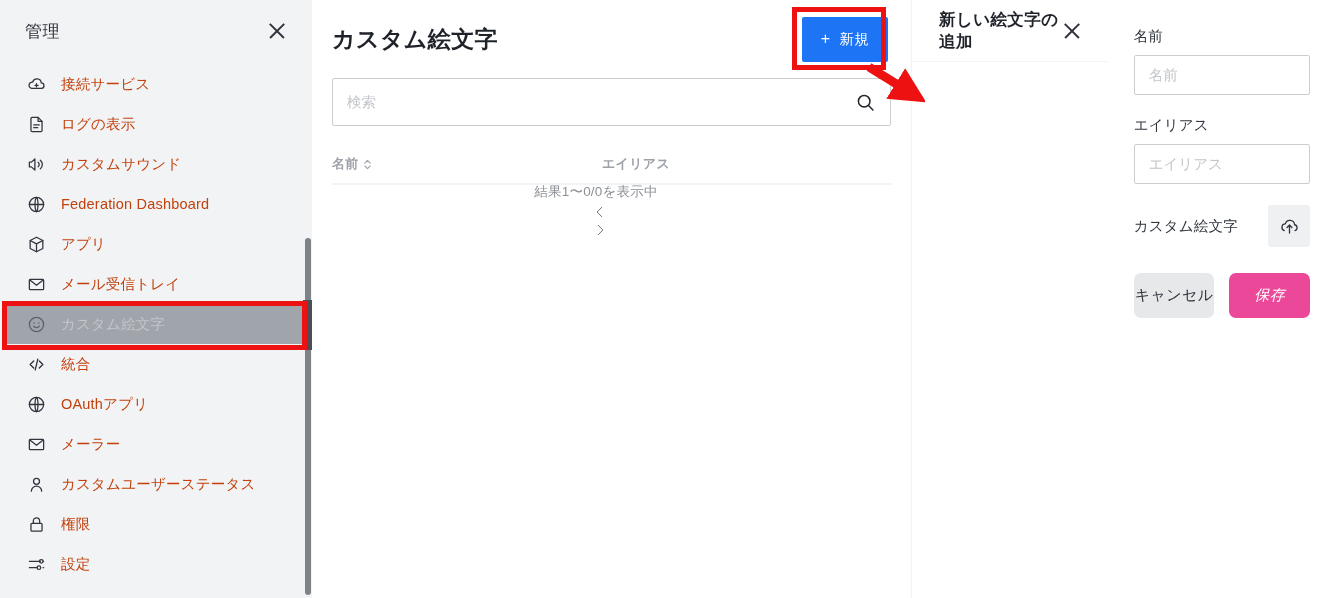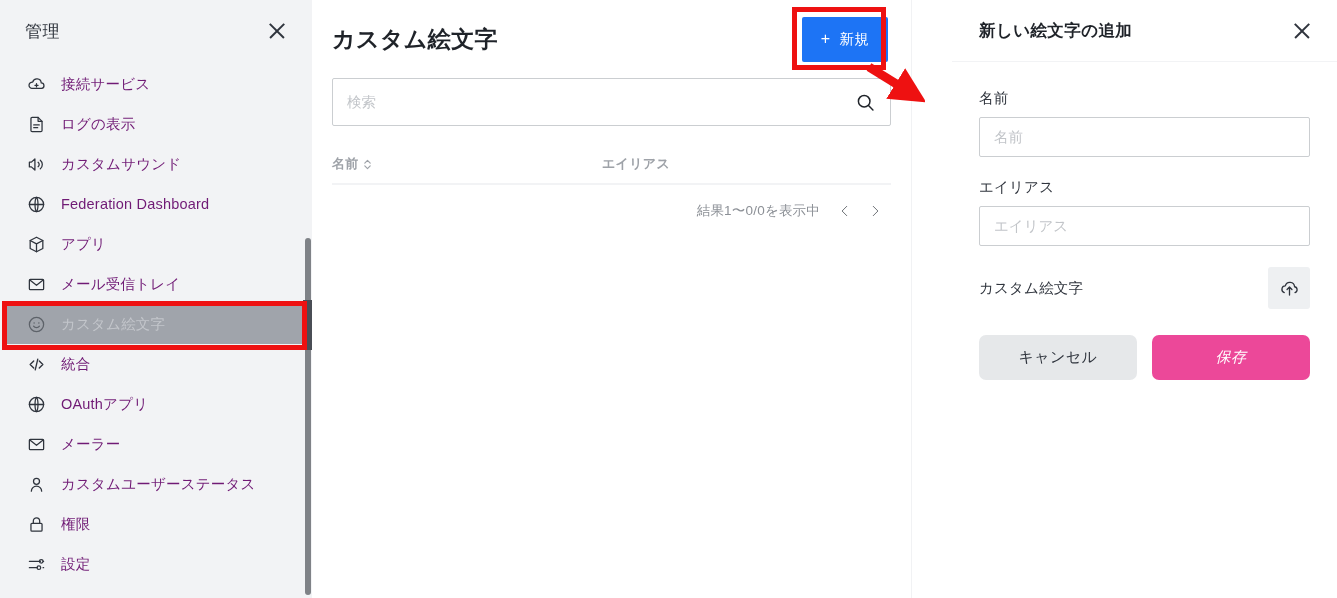--- a/index.html
+++ b/index.html
@@ -69,21 +69,21 @@
   }
   .nav-item .nav-icon {
     width: 20px; height: 20px;
     flex: 0 0 20px;
     display: flex; align-items: center; justify-content: center;
     color: #2f343d;
   }
   .nav-item .nav-icon svg { display: block; }
   .nav-label {
     font-size: 14.5px;
-    color: #701a75;
+    color: #c2410c;
     white-space: nowrap;
     letter-spacing: .2px;
   }
   .nav-item.selected {
     background: #a0a4ab;
   }
   .nav-item.selected .nav-icon { color: #5d6269; }
   .nav-item.selected .nav-label { color: #c3c6cb; }
 
   
@@ -193,40 +193,40 @@
 
   #pagination {
     height: 52px;
     display: flex;
     align-items: center;
     justify-content: flex-end;
     gap: 4px;
     padding: 0 23px 0 0;
     font-size: 13.5px;
     color: #8c9096;
+    flex-direction: column;
   }
   #pagination .page-count { margin-right: 8px; letter-spacing: .2px; }
   .pager-btn {
     width: 26px; height: 26px;
     display: flex; align-items: center; justify-content: center;
     cursor: pointer;
     color: #6c7075;
     background: none; border: none;
     font-family: inherit;
   }
 
   
   #panel {
     width: 426px; height: 598px;
     flex: 0 0 426px;
     background: #ffffff;
     border-left: 1px solid #f1f2f4;
     display: flex;
-    flex-direction: column;
-    padding-left: 40px;
+    flex-direction: row;
   }
   #panel-header {
     height: 62px;
     display: flex;
     align-items: center;
     justify-content: space-between;
     padding: 0 22px 0 27px;
     border-bottom: 1px solid #f2f3f5;
   }
   #panel-title {

